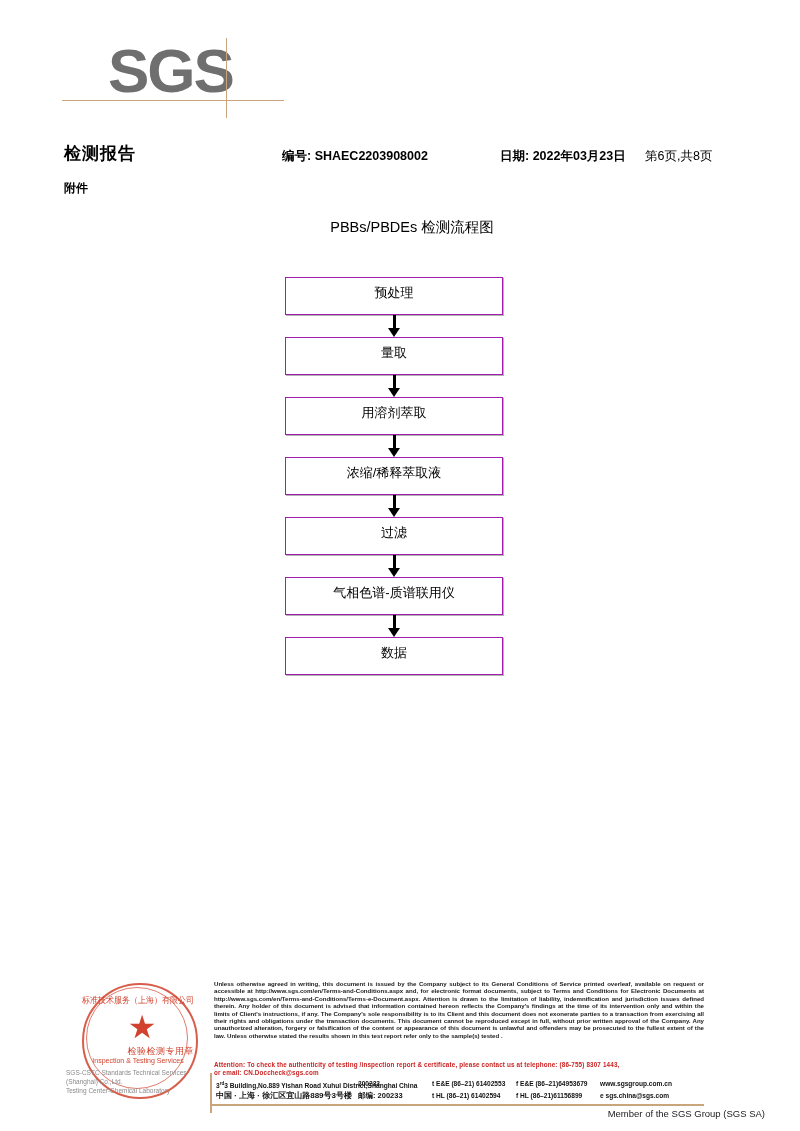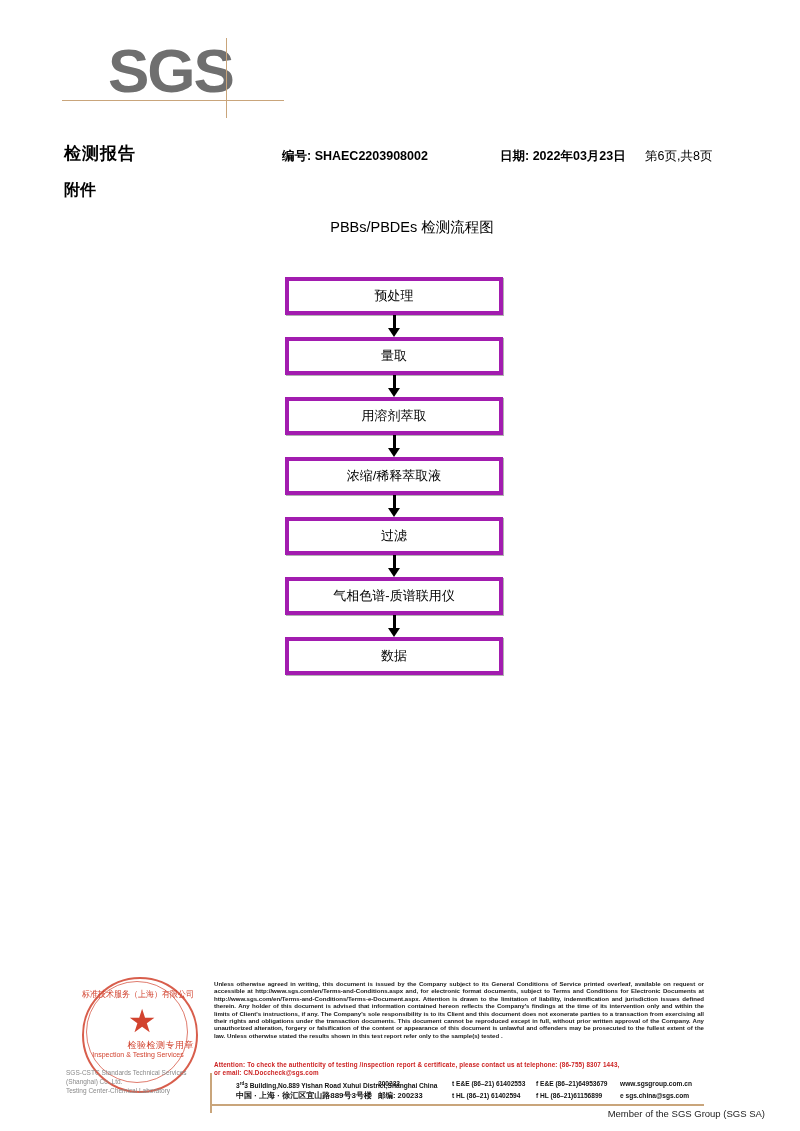--- a/index.html
+++ b/index.html
@@ -58,21 +58,21 @@
     left: 64px;
     top: 142px;
     font-size: 17px;
     font-weight: bold;
     letter-spacing: 1px;
   }
   .attachment-label {
     position: absolute;
     left: 64px;
     top: 180px;
-    font-size: 16px;
+    font-size: 12px;
     font-weight: bold;
   }
   .report-no {
     position: absolute;
     left: 282px;
     top: 148px;
     font-size: 12.5px;
     font-weight: bold;
     white-space: nowrap;
   }
@@ -109,21 +109,21 @@
     position: absolute;
     left: 285px;
     top: 277px;
     width: 218px;
   }
   .flow-box {
     position: relative;
     box-sizing: border-box;
     width: 218px;
     height: 38px;
-    border: 4px solid #a21caf;
+    border: 1px solid #a21caf;
     box-shadow: 1px 1px 0 rgba(0,0,0,0.30);
     background: #fff;
     text-align: center;
     font-size: 13px;
     color: #000;
     padding-top: 6px;
   }
   .flow-connector {
     position: relative;
     width: 218px;
@@ -154,21 +154,21 @@
   .footer {
     position: absolute;
     left: 0;
     top: 975px;
     width: 800px;
     height: 156px;
   }
   .stamp-wrap {
     position: absolute;
     left: 82px;
-    top: 2px;
+    top: 8px;
     width: 120px;
     height: 120px;
   }
   .stamp {
     position: absolute;
     left: 0;
     top: 0;
     width: 112px;
     height: 112px;
     border: 2.5px solid #d2432f;
@@ -272,21 +272,20 @@
     width: 490px;
     font-size: 6.6px;
     line-height: 12px;
     color: #111;
     font-weight: bold;
   }
   .addr-row {
     position: relative;
     height: 12px;
     white-space: nowrap;
-    margin-left: 20px;
   }
   .addr-c1 { position: absolute; left: 0; }
   .addr-c2 { position: absolute; left: 142px; }
   .addr-c3 { position: absolute; left: 216px; }
   .addr-c4 { position: absolute; left: 300px; }
   .addr-c5 { position: absolute; left: 384px; }
   .addr-row.cn .addr-c1 { font-size: 8px; }
   .addr-row.cn .addr-c2 { font-size: 7.5px; }
   .hdivider {
     position: absolute;

